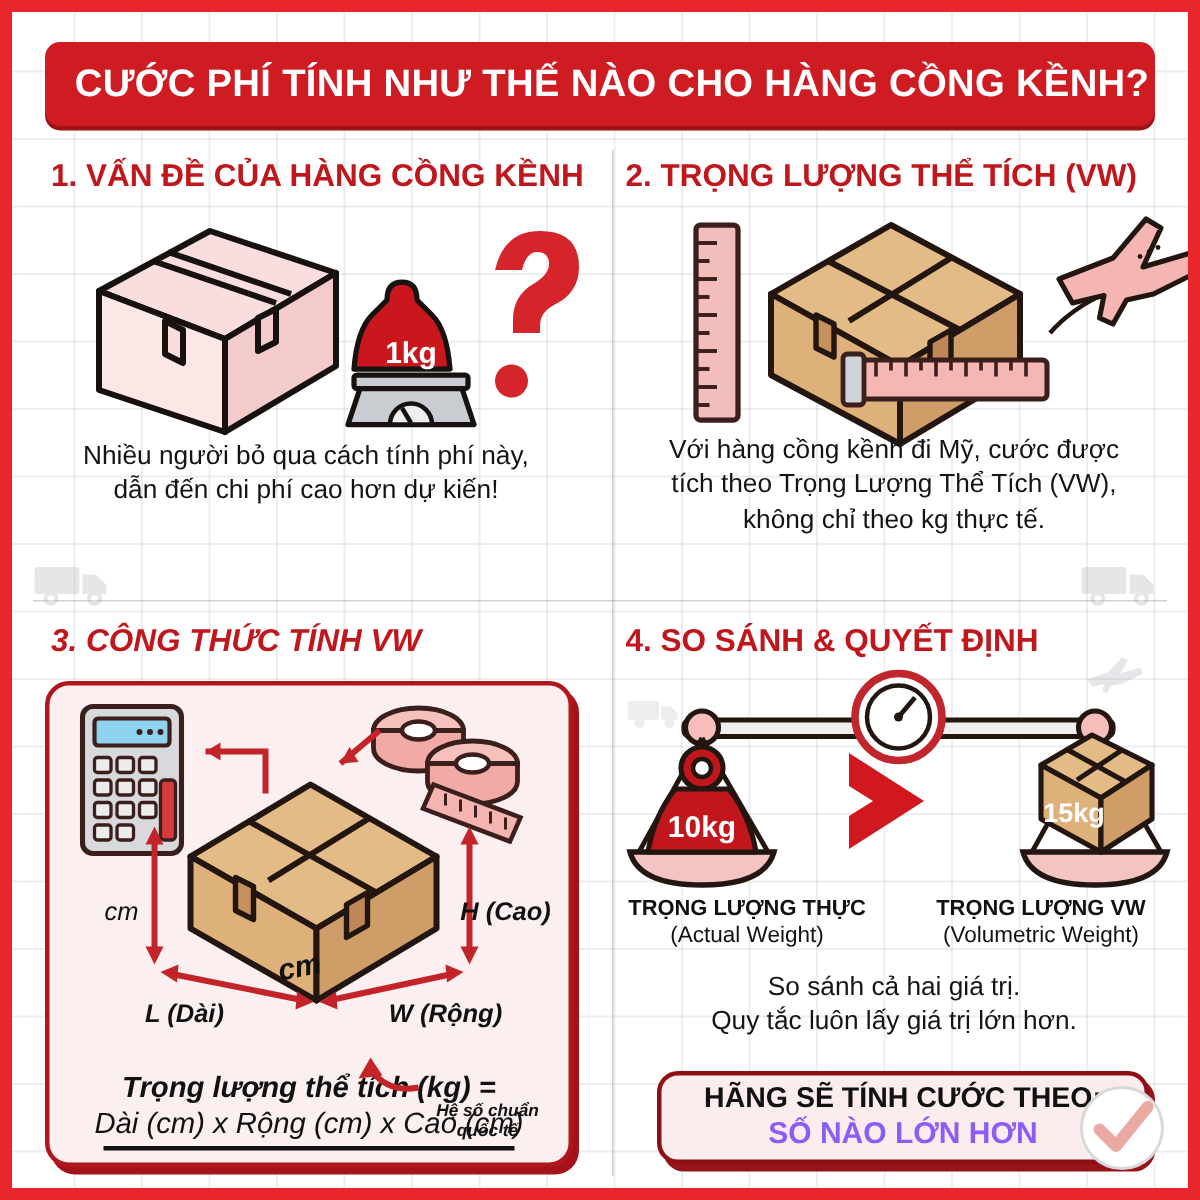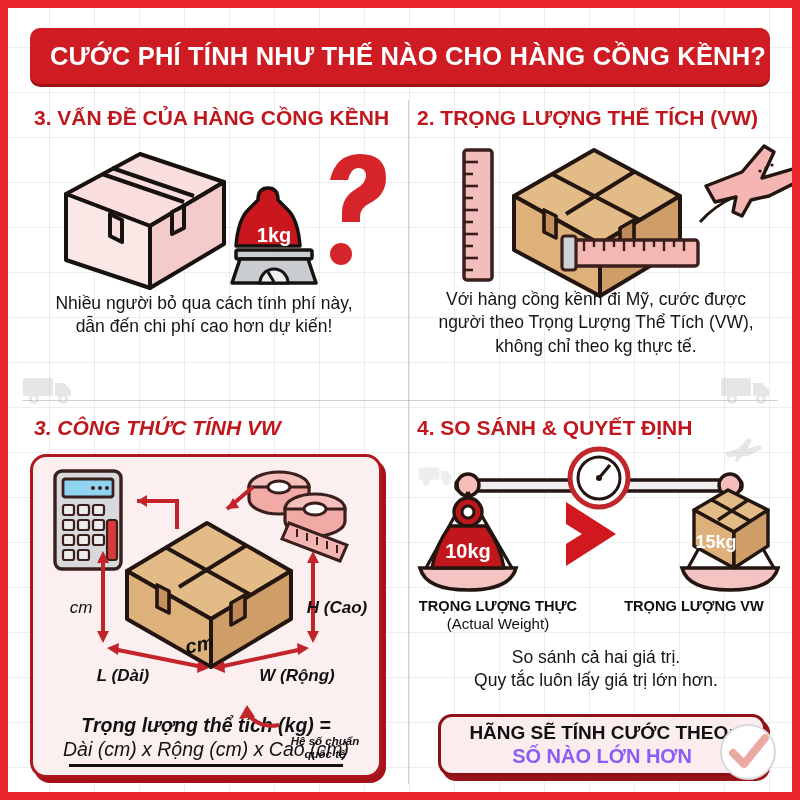--- a/index.html
+++ b/index.html
@@ -161,21 +161,21 @@
             <path d="M33 11h9l7 7v6H33z"></path>
         <circle cx="12" cy="27" r="5"></circle>
             <circle cx="41" cy="27" r="5"></circle>
       </g>
         </svg>
     </div>
 
     <div class="grid">
 
       <div class="quad q1">
-        <div class="qhead">3. VẤN ĐỀ CỦA HÀNG CỒNG KỀNH</div>
+        <div class="qhead">1. VẤN ĐỀ CỦA HÀNG CỒNG KỀNH</div>
 
         <div class="art">
           <svg width="340" height="160" viewBox="0 0 340 160" style="margin-left:46px;margin-top:8px;">
 
             <g>
               <path d="M12 56 L86 16 L170 44 L96 88 Z" fill="#f9dedd" stroke="#17120f" stroke-width="4" stroke-linejoin="round"></path>
               <path d="M12 56 L96 88 L96 150 L12 122 Z" fill="#fbe7e6" stroke="#17120f" stroke-width="4" stroke-linejoin="round"></path>
               <path d="M96 88 L170 44 L170 106 L96 150 Z" fill="#f3cbca" stroke="#17120f" stroke-width="4" stroke-linejoin="round"></path>
               <path d="M48 36 L130 64" stroke="#17120f" stroke-width="4" fill="none"></path>
               <path d="M58 30 L140 58" stroke="#17120f" stroke-width="4" fill="none"></path>
@@ -262,21 +262,21 @@
                   <circle cx="316" cy="35" r="1.6"></circle>
                   <circle cx="322" cy="32" r="1.6"></circle>
                   <circle cx="328" cy="29" r="1.6"></circle>
                 </g>
             </g>
           </svg>
         </div>
 
         <div class="caption" style="top:192px;">
           <div>Với hàng cồng kềnh đi Mỹ, cước được</div>
-          <div>người theo Trọng Lượng Thể Tích (VW),</div>
+          <div>tích theo Trọng Lượng Thể Tích (VW),</div>
           <div>không chỉ theo kg thực tế.</div>
         </div>
       </div>
 
       <div class="quad q3">
         <div class="qhead">3. CÔNG THỨC TÍNH VW</div>
 
         <div class="card">
           <svg width="340" height="220" viewBox="0 0 340 220" style="margin-left:8px;margin-top:4px;">
 
@@ -418,20 +418,21 @@
           </svg>
         </div>
 
         <div class="wlabels">
           <div class="wlab">
             <div class="b">TRỌNG LƯỢNG THỰC</div>
             <div class="s">(Actual Weight)</div>
           </div>
           <div class="wlab">
             <div class="b">TRỌNG LƯỢNG VW</div>
+            <div class="s">(Volumetric Weight)</div>
           </div>
         </div>
 
         <div class="caption" style="top:240px;">
           <div>So sánh cả hai giá trị.</div>
           <div>Quy tắc luôn lấy giá trị lớn hơn.</div>
         </div>
 
         <div class="cta">
           <div class="l1">HÃNG SẼ TÍNH CƯỚC THEO:</div>

